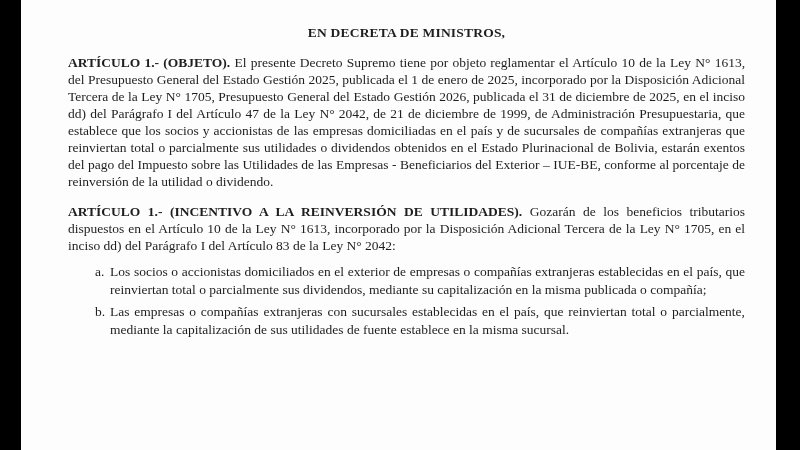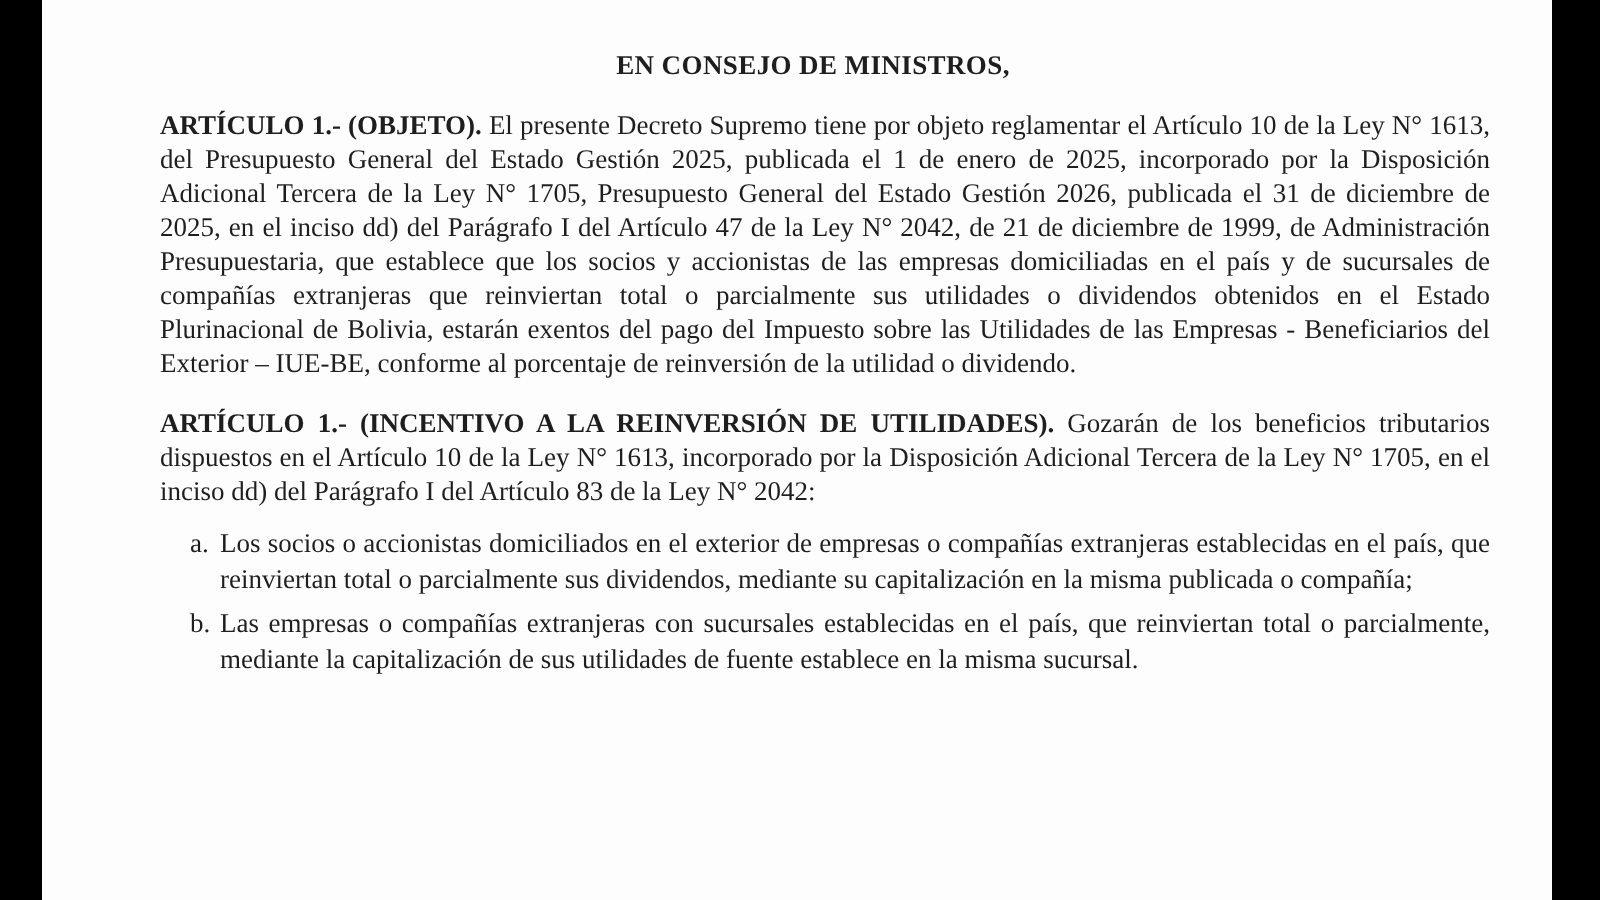--- a/index.html
+++ b/index.html
@@ -41,21 +41,21 @@
     font-weight: bold;
     margin-top: 24px;
     letter-spacing: 0.2px;
   }
   .decreta {
     font-weight: bold;
     margin-top: 23px;
   }
   p.article {
     text-align: justify;
-    margin: 13px 0 0 12px;
+    margin: 13px 0 0 0;
   }
   p.article .atitle {
     font-weight: bold;
   }
   .list {
     margin-top: 9px;
   }
   .li {
     position: relative;
     margin-left: 27px;
@@ -74,21 +74,21 @@
 </style>
 </head>
 <body>
 
 <div class="side-bar left"></div>
 <div class="side-bar right"></div>
 
 <div class="page">
   <div class="inner">
 
-    <div class="doc-title">EN CONSEJO DE MINISTROS,</div>
+    <div class="doc-title">EN DECRETA DE MINISTROS,</div>
 
 
     <p class="article"><span class="atitle">ARTÍCULO 1.- (OBJETO).</span> <span>El presente Decreto Supremo tiene por objeto reglamentar el Artículo 10 de la Ley N° 1613, del Presupuesto General del Estado Gestión 2025, publicada el 1 de enero de 2025, incorporado por la Disposición Adicional Tercera de la Ley N° 1705, Presupuesto General del Estado Gestión 2026, publicada el 31 de diciembre de 2025, en el inciso dd) del Parágrafo I del Artículo 47 de la Ley N° 2042, de 21 de diciembre de 1999, de Administración Presupuestaria, que establece que los socios y accionistas de las empresas domiciliadas en el país y de sucursales de compañías extranjeras que reinviertan total o parcialmente sus utilidades o dividendos obtenidos en el Estado Plurinacional de Bolivia, estarán exentos del pago del Impuesto sobre las Utilidades de las Empresas - Beneficiarios del Exterior – IUE-BE, conforme al porcentaje de reinversión de la utilidad o dividendo.</span></p>
 
     <p class="article"><span class="atitle">ARTÍCULO 1.- (INCENTIVO A LA REINVERSIÓN DE UTILIDADES).</span> <span>Gozarán de los beneficios tributarios dispuestos en el Artículo 10 de la Ley N° 1613, incorporado por la Disposición Adicional Tercera de la Ley N° 1705, en el inciso dd) del Parágrafo I del Artículo 83 de la Ley N° 2042:</span></p>
 
     <div class="list">
       <div class="li">
         <span class="marker">a.</span><span>Los socios o accionistas domiciliados en el exterior de empresas o compañías extranjeras establecidas en el país, que reinviertan total o parcialmente sus dividendos, mediante su capitalización en la misma publicada o compañía;</span>
       </div>

